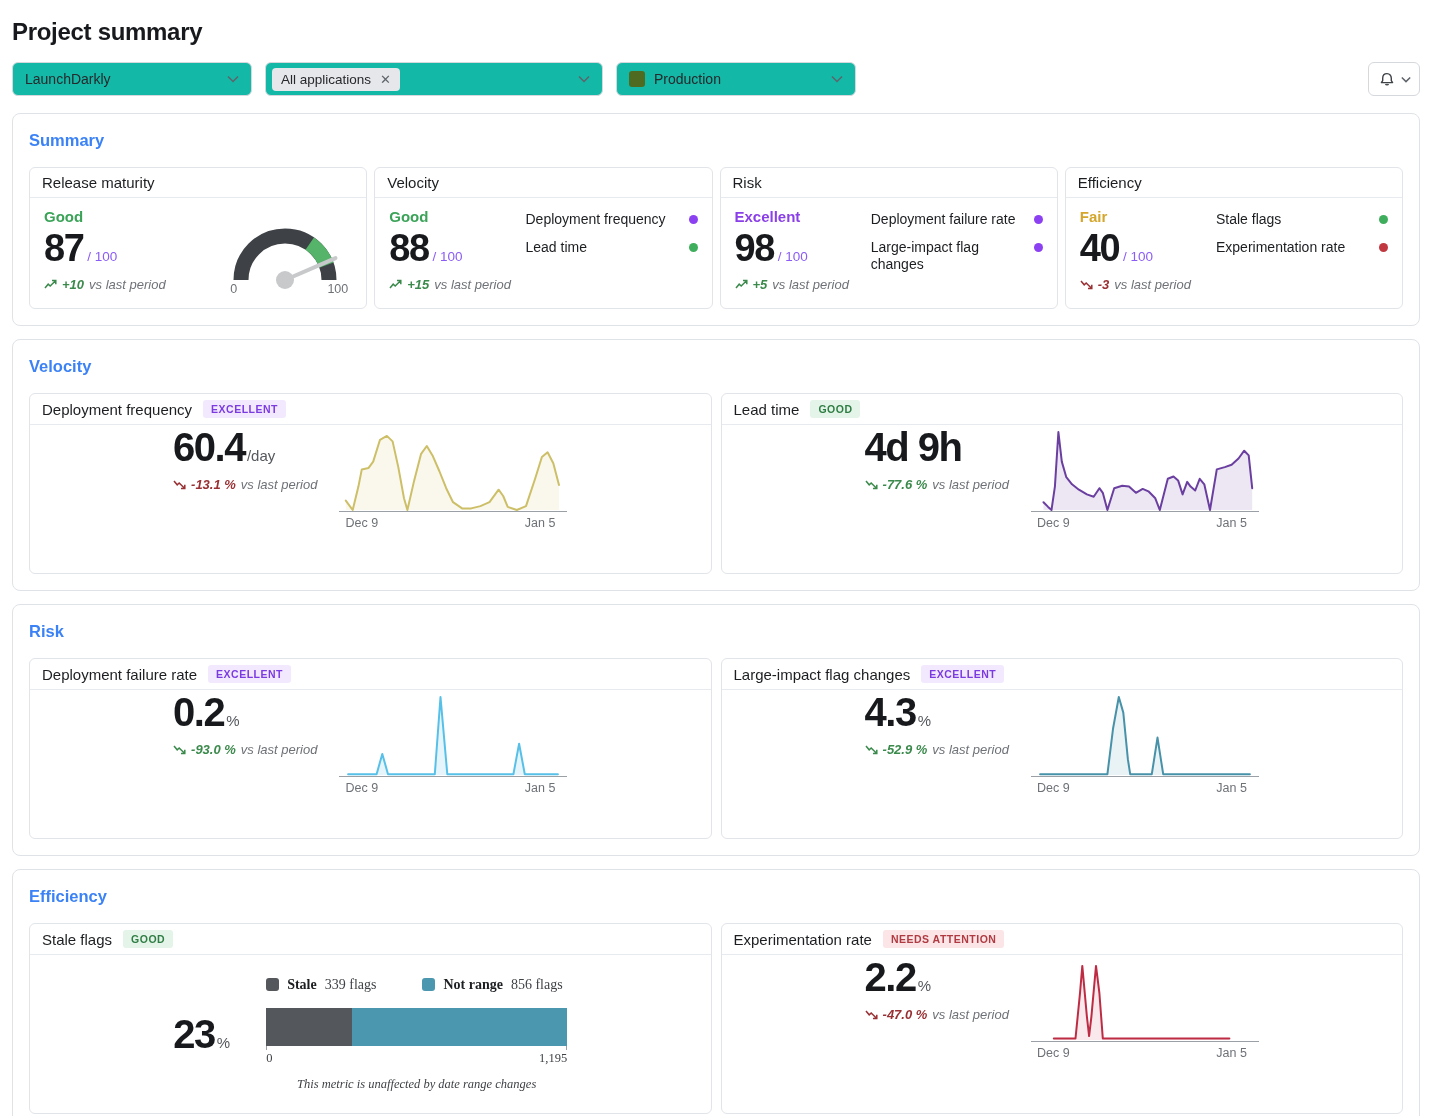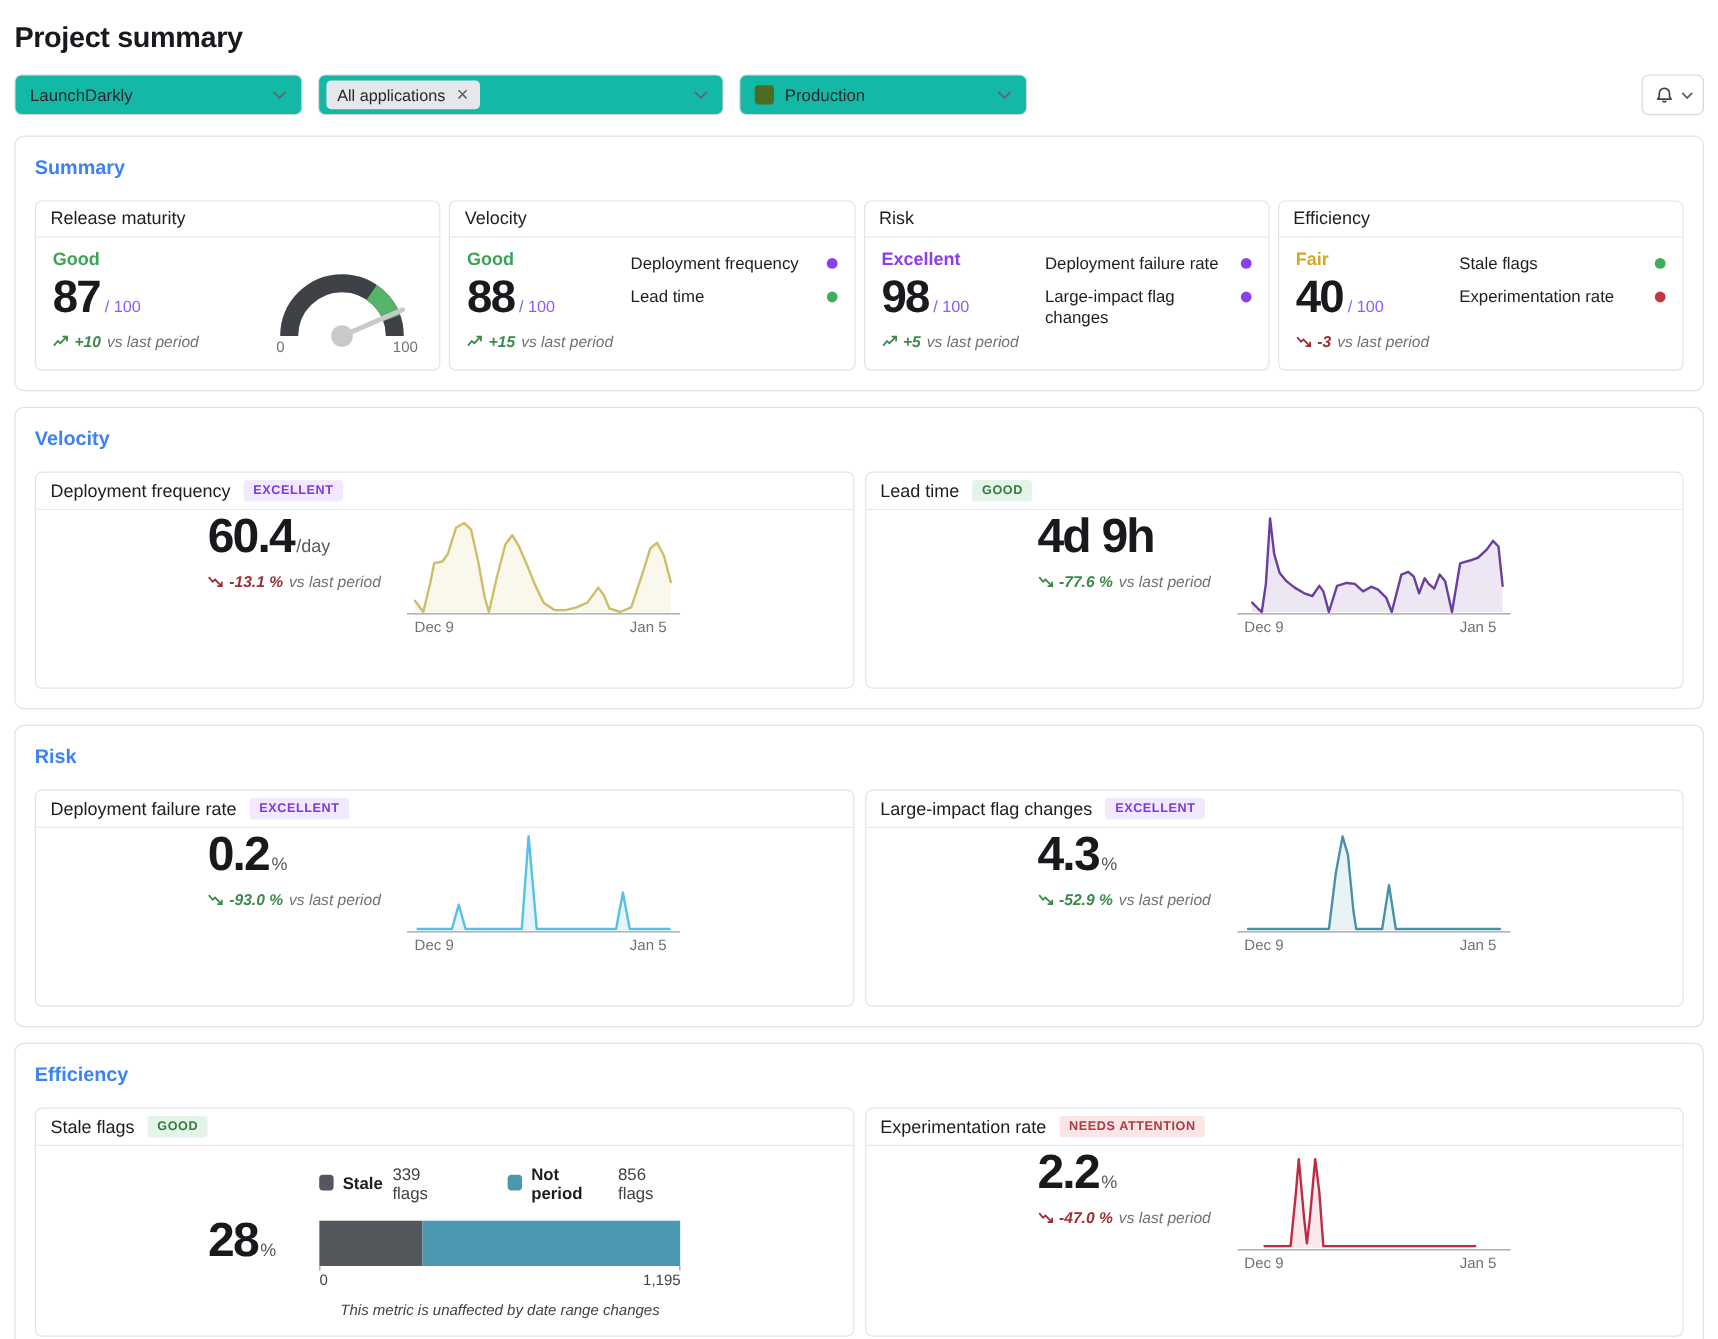--- a/index.html
+++ b/index.html
@@ -65,21 +65,21 @@
   .mcard-body { height: 148px; display: flex; align-items: flex-start; justify-content: center; gap: 22px; }
   .mcard-body.tall { height: 158px; }
   .value-line { white-space: nowrap; }
   .big { font-size: 40px; font-weight: 600; letter-spacing: -1.5px; color: #17191c; }
   .unit { font-size: 15px; color: #55585d; margin-left: 2px; }
   .chart-block { width: 228px; }
   .chart-labels { display: flex; justify-content: space-between; font-size: 12.5px; color: #6e7277; padding: 3px 12px 0 6px; }
 
   
   .stale-body { height: 158px; display: flex; align-items: center; justify-content: center; gap: 36px; }
-  .bar-col { width: 301px; }
+  .bar-col { width: 301px; font-family: Liberation Serif, serif; }
   .legend { display: flex; gap: 46px; margin-bottom: 15px; }
   .legend-item { display: flex; align-items: center; gap: 8px; font-size: 14px; }
   .legend-swatch { width: 13px; height: 13px; border-radius: 3px; }
   .legend-label { font-weight: 700; color: #1c1e21; }
   .legend-count { color: #3f4246; }
   .stackbar { height: 38px; display: flex; overflow: hidden; }
   .bar-axis { position: relative; display: flex; justify-content: space-between; font-size: 12.5px; color: #3f4246; padding-top: 5px; }
   .tick { position: absolute; top: 0; width: 1px; height: 4px; background: #9aa0a6; }
   .tick.left { left: 0; } .tick.right { right: 0; }
   .bar-note { font-style: italic; font-size: 12.5px; color: #3f4246; text-align: center; margin-top: 11px; }
@@ -393,31 +393,31 @@
   <div class="section">
     <div class="section-heading">Efficiency</div>
     <div class="metric-grid">
 
       <div class="mcard">
         <div class="mcard-head">
           <span class="mcard-title">Stale flags</span>
           <span class="badge good">GOOD</span>
         </div>
         <div class="stale-body">
-          <div class="value-line"><span class="big">28</span><span class="unit">%</span></div>
+          <div class="value-line"><span class="big">23</span><span class="unit">%</span></div>
           <div class="bar-col">
             <div class="legend">
               <div class="legend-item">
                 <span class="legend-swatch" style="background: rgb(84, 87, 91);"></span>
                 <span class="legend-label">Stale</span>
                 <span class="legend-count">339 flags</span>
               </div>
               <div class="legend-item">
                 <span class="legend-swatch" style="background: rgb(75, 151, 176);"></span>
-                <span class="legend-label">Not period</span>
+                <span class="legend-label">Not range</span>
                 <span class="legend-count">856 flags</span>
               </div>
             </div>
             <div class="stackbar">
                 <div style="width: 28.3682%; background: rgb(84, 87, 91);"></div>
                 <div style="width: 71.6318%; background: rgb(75, 151, 176);"></div>
               </div>
             <div class="bar-axis">
               <span class="tick left"></span>
                 <span class="tick right"></span>

